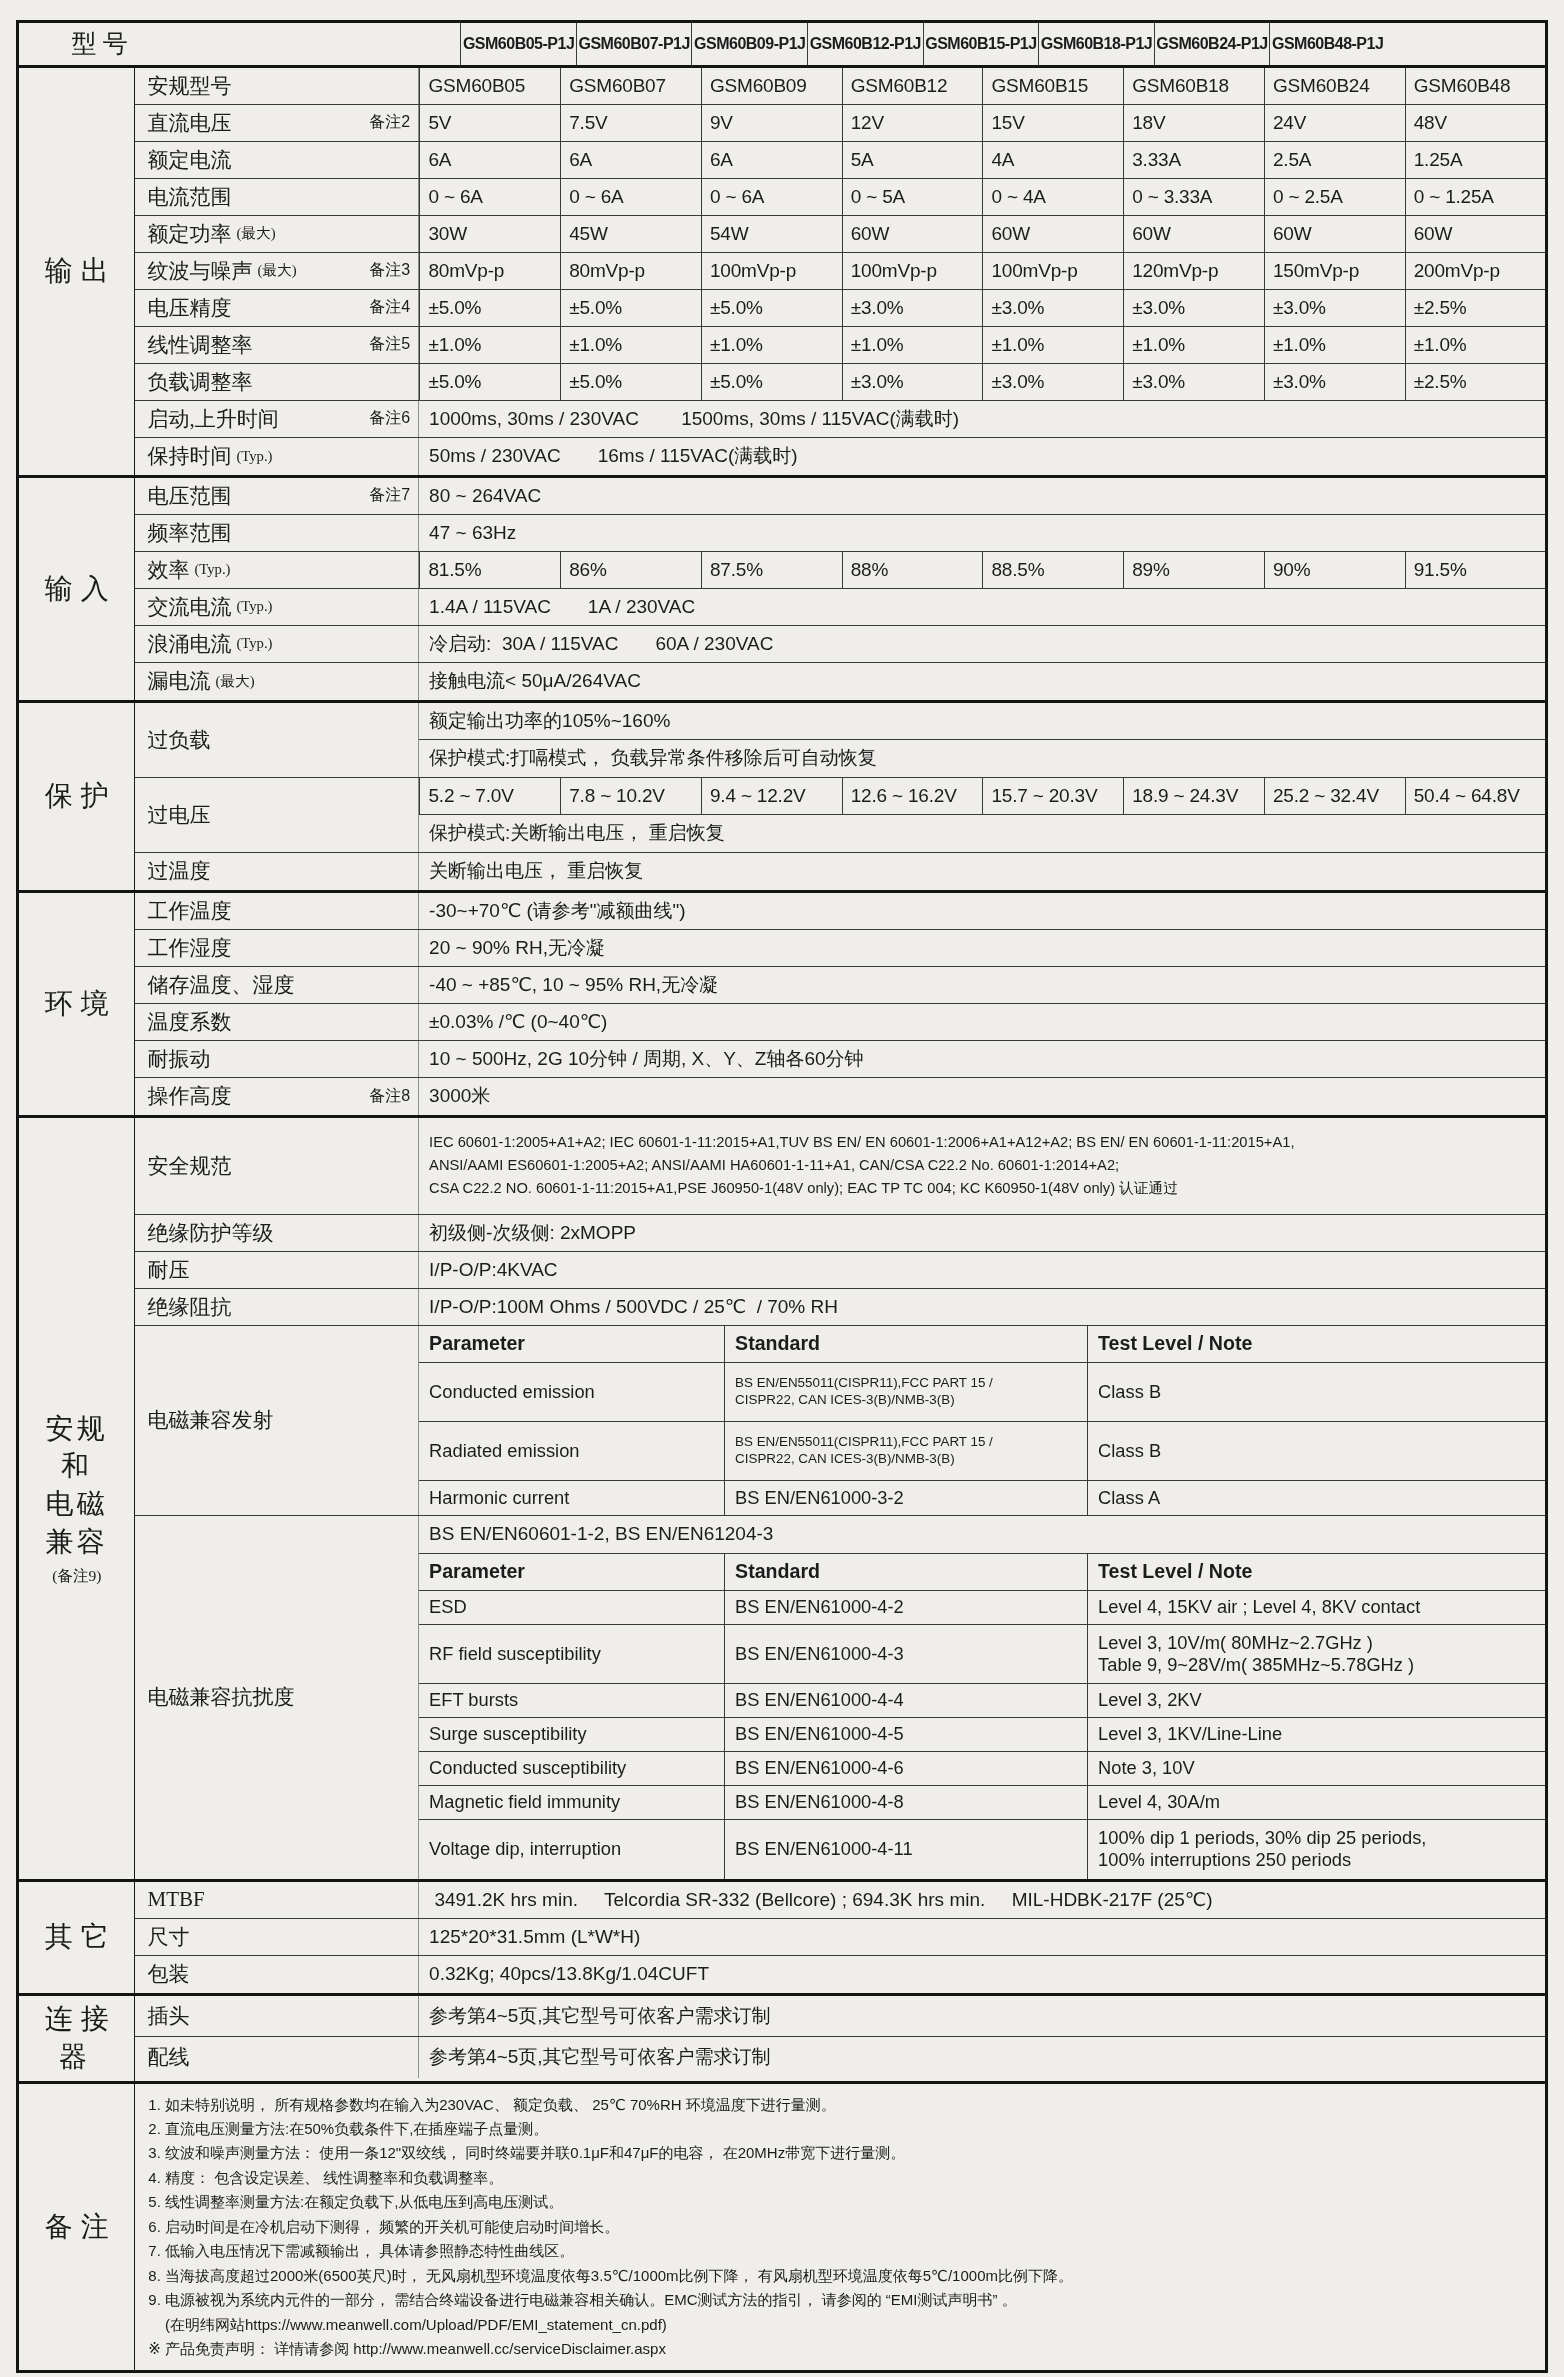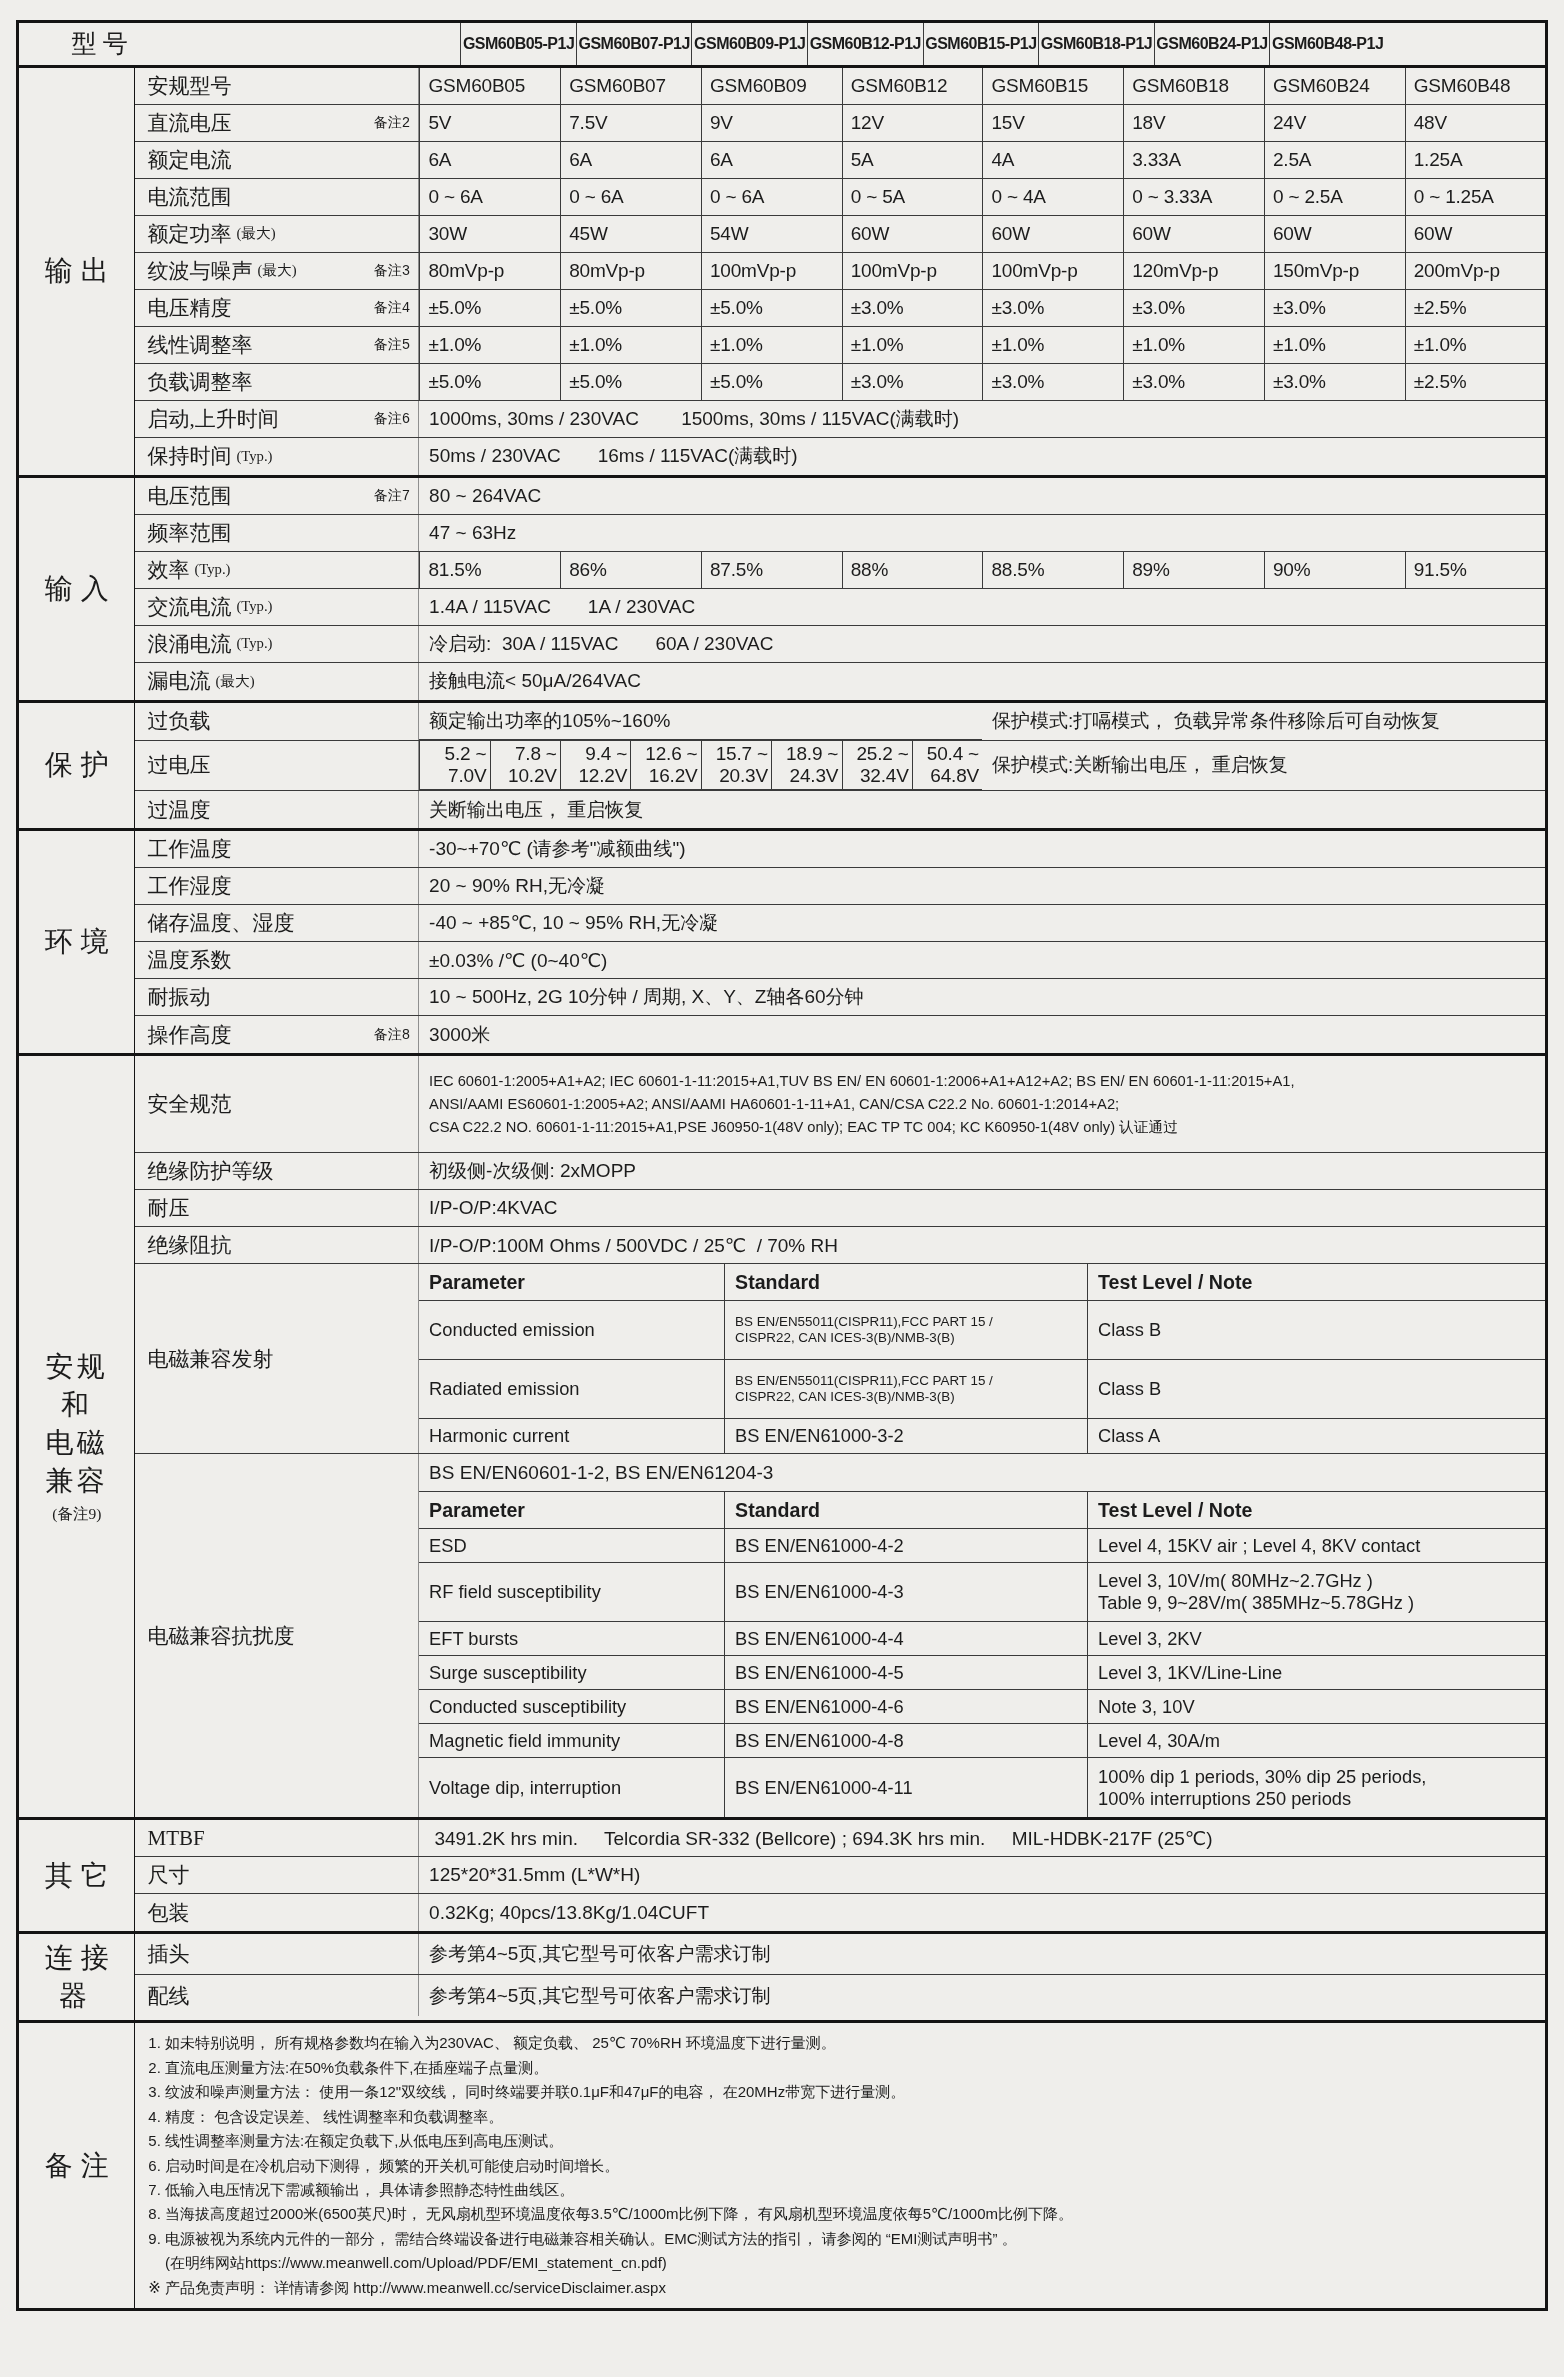--- a/index.html
+++ b/index.html
@@ -27,35 +27,35 @@
   .sec-body{flex:1;display:flex;flex-direction:column;min-width:0;}
   .trow{display:flex;border-bottom:1.6px solid var(--ln);min-height:37px;}
   .sec-body > .trow:last-child{border-bottom:none;}
   .header-row{border-bottom:0;min-height:42px;padding-left:40px;}
   .rlabel{
     flex:0 0 284px;display:flex;align-items:center;gap:4.9px;
     padding:2.4px 8.2px 2.4px 12.2px;font-size:21px;border-right:1.6px solid var(--lnlight);
     font-family:"Liberation Serif","DejaVu Serif",serif;
   }
   .rlabel .suf{font-size:14.7px;}
-  .rlabel .note{margin-left:auto;font-size:14px;white-space:nowrap;font-family:Liberation Mono, monospace;}
+  .rlabel .note{margin-left:auto;font-size:16px;white-space:nowrap;font-family:Liberation Sans, sans-serif;}
   .rlabel.wide{flex:0 0 401px;font-size:25px;letter-spacing:.25em;border-right:none;}
   .cells{flex:1;display:grid;grid-template-columns:repeat(8,1fr);min-width:0;}
   .cell{
     border-left:1.6px solid var(--ln);padding:2.4px 3.3px 2.4px 8.2px;display:flex;align-items:center;
     font-size:19px;letter-spacing:-0.2px;min-width:0;overflow:hidden;
   }
   .header-row .cell{font-weight:bold;font-size:16px;justify-content:center;padding:2.4px 1.6px;letter-spacing:-0.5px;}
   .spanv{
     flex:1;display:flex;align-items:center;padding:3.3px 9.8px;font-size:19px;
     white-space:pre-wrap;min-width:0;
   }
   .spanv.lines{flex-direction:column;align-items:flex-start;justify-content:center;
     font-size:14.7px;line-height:1.55;white-space:normal;min-height:96px;}
-  .subcol{flex:1;display:flex;flex-direction:row;min-width:0;text-align:right;}
+  .subcol{flex:1;display:flex;flex-direction:column;min-width:0;text-align:right;}
   .subrow{flex:1;display:flex;border-bottom:1.6px solid var(--ln);min-height:37px;}
   .subrow:last-child{border-bottom:none;}
   .emcblk{flex:1;display:flex;flex-direction:column;min-width:0;}
   .emcpre{border-bottom:1.6px solid var(--ln);display:flex;align-items:center;
     padding:3.3px 9.8px;font-size:19px;min-height:38px;}
   .emcrow{display:grid;grid-template-columns:306px 363px 1fr;border-bottom:1.6px solid var(--ln);min-height:34px;}
   .emcrow:last-child{border-bottom:none;}
   .emcrow.h2{min-height:59px;}
   .emcrow.head{font-weight:bold;min-height:37px;}
   .emcrow.head .emccell{font-size:19.6px;}

